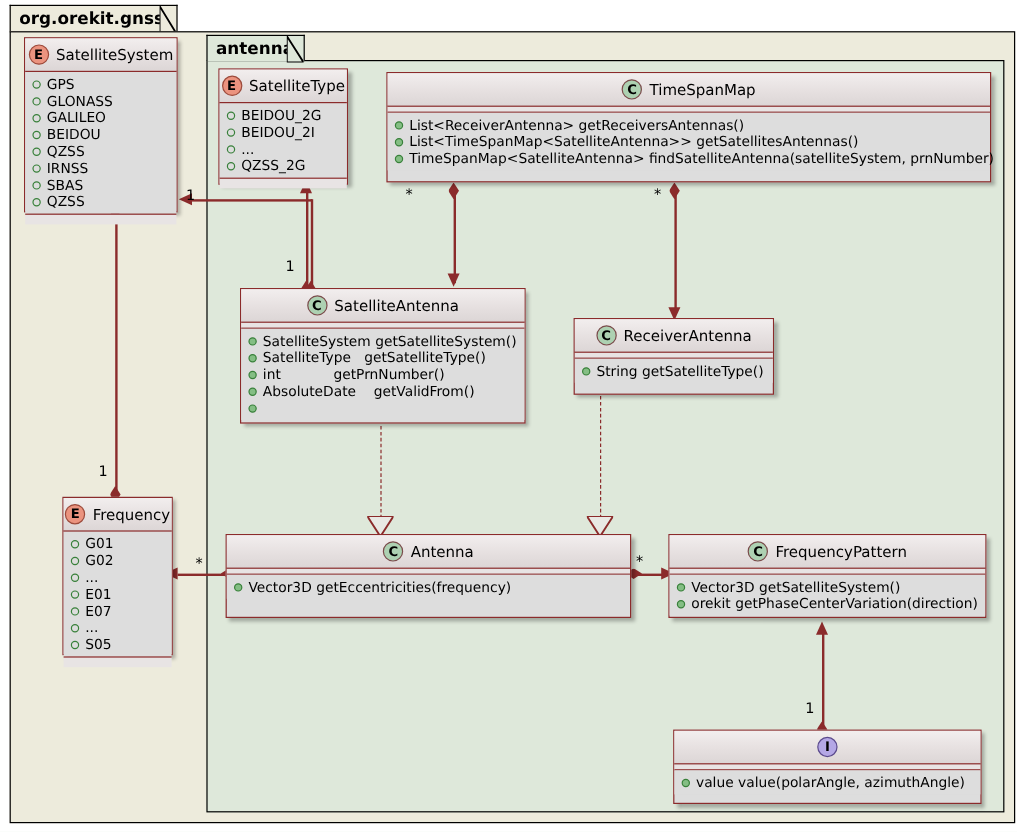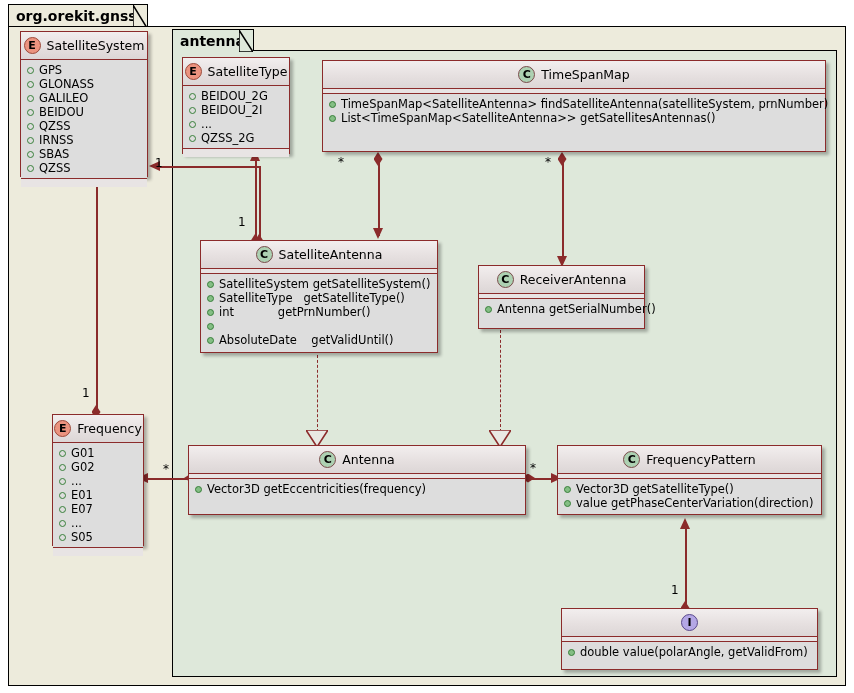--- a/index.html
+++ b/index.html
@@ -312,48 +312,49 @@
     <div class="cls-sep" style="border-bottom:none; border-top:1.5px solid #8B2B2B; height:9px;"></div>
   </div>
 
   <div class="cls" style="left:322px; top:60px; width:504px; height:92px;">
     <div class="cls-header">
       <span class="badge badge-C">C</span>
       <span class="cls-name">TimeSpanMap</span>
     </div>
     <div class="cls-sep"></div>
     <div class="cls-body">
+      <div class="member"><span class="dot filled"></span><span>List&lt;ReceiverAntenna&gt; getReceiversAntennas()</span></div>
+      <div class="member"><span class="dot filled"></span><span>List&lt;TimeSpanMap&lt;SatelliteAntenna&gt;&gt; getSatellitesAntennas()</span></div>
       <div class="member"><span class="dot filled"></span><span>TimeSpanMap&lt;SatelliteAntenna&gt; findSatelliteAntenna(satelliteSystem, prnNumber)</span></div>
-      <div class="member"><span class="dot filled"></span><span>List&lt;TimeSpanMap&lt;SatelliteAntenna&gt;&gt; getSatellitesAntennas()</span></div>
     </div>
   </div>
 
   <div class="cls" style="left:200px; top:240px; width:238px; height:113px;">
     <div class="cls-header">
       <span class="badge badge-C">C</span>
       <span class="cls-name">SatelliteAntenna</span>
     </div>
     <div class="cls-sep"></div>
     <div class="cls-body">
       <div class="member"><span class="dot filled"></span><span>SatelliteSystem getSatelliteSystem()</span></div>
       <div class="member"><span class="dot filled"></span><span>SatelliteType   getSatelliteType()</span></div>
       <div class="member"><span class="dot filled"></span><span>int            getPrnNumber()</span></div>
+      <div class="member"><span class="dot filled"></span><span>AbsoluteDate    getValidFrom()</span></div>
       <div class="member"><span class="dot filled"></span></div>
-      <div class="member"><span class="dot filled"></span><span>AbsoluteDate    getValidUntil()</span></div>
     </div>
   </div>
 
   <div class="cls" style="left:478px; top:265px; width:167px; height:64px;">
     <div class="cls-header">
       <span class="badge badge-C">C</span>
       <span class="cls-name">ReceiverAntenna</span>
     </div>
     <div class="cls-sep"></div>
     <div class="cls-body">
-      <div class="member"><span class="dot filled"></span><span>Antenna getSerialNumber()</span></div>
+      <div class="member"><span class="dot filled"></span><span>String getSatelliteType()</span></div>
     </div>
   </div>
 
   <div class="cls" style="left:52px; top:414px; width:92px; height:132px;">
     <div class="cls-header">
       <span class="badge badge-E">E</span>
       <span class="cls-name">Frequency</span>
     </div>
     <div class="cls-body">
       <div class="member"><span class="dot hollow"></span><span>G01</span></div>
@@ -378,28 +379,28 @@
     </div>
   </div>
 
   <div class="cls" style="left:557px; top:445px; width:265px; height:70px;">
     <div class="cls-header">
       <span class="badge badge-C">C</span>
       <span class="cls-name">FrequencyPattern</span>
     </div>
     <div class="cls-sep"></div>
     <div class="cls-body">
-      <div class="member"><span class="dot filled"></span><span>Vector3D getSatelliteType()</span></div>
-      <div class="member"><span class="dot filled"></span><span>value getPhaseCenterVariation(direction)</span></div>
+      <div class="member"><span class="dot filled"></span><span>Vector3D getSatelliteSystem()</span></div>
+      <div class="member"><span class="dot filled"></span><span>orekit getPhaseCenterVariation(direction)</span></div>
     </div>
   </div>
 
   <div class="cls" style="left:561px; top:608px; width:257px; height:62px;">
     <div class="cls-header">
       <span class="badge badge-I">I</span>
     </div>
     <div class="cls-sep"></div>
     <div class="cls-body">
-      <div class="member"><span class="dot filled"></span><span>double value(polarAngle, getValidFrom)</span></div>
+      <div class="member"><span class="dot filled"></span><span>value value(polarAngle, azimuthAngle)</span></div>
     </div>
   </div>
 
 </div>
 
 </body></html>

